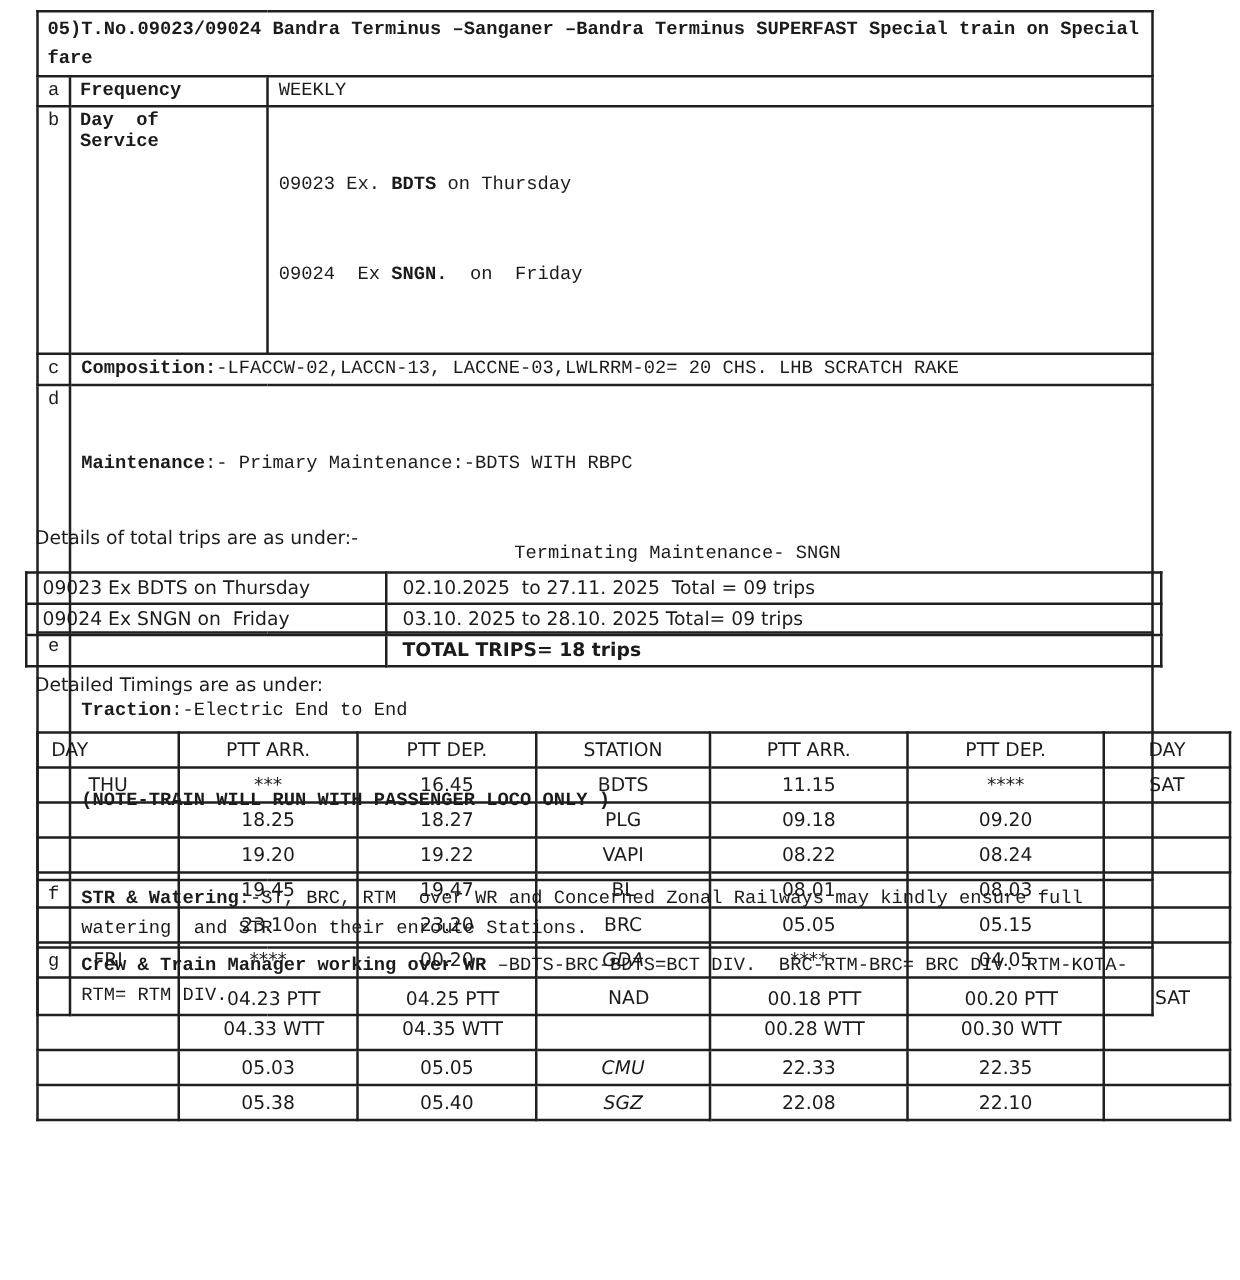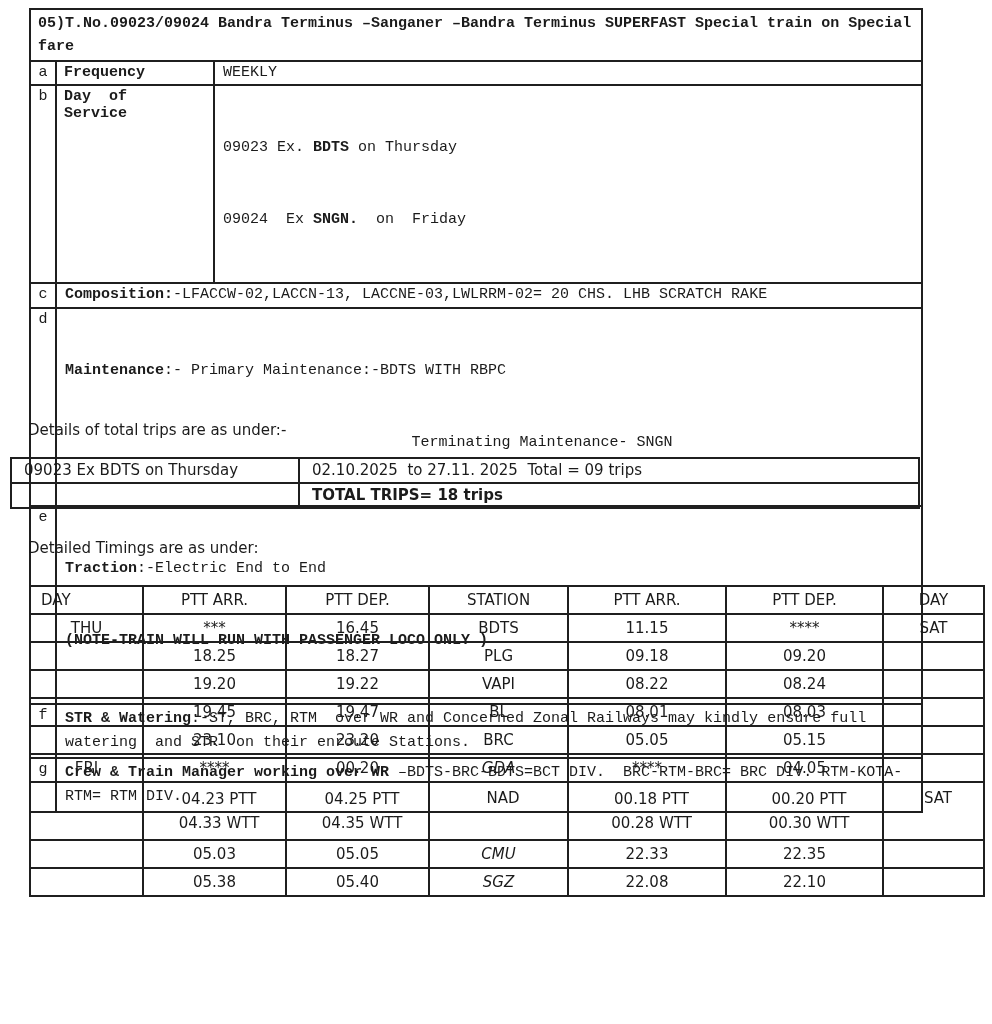--- a/index.html
+++ b/index.html
@@ -28,21 +28,21 @@
   .h-a { height: 18px; } .h-b { height: 42px; } .h-c { height: 19px; }
   .h-d { height: 68px; } .h-e { height: 68px; } .h-f { height: 44px; } .h-g { height: 46px; }
   .indent { margin-left: 104px; text-align: center; }
 
   
   .heading { position: absolute; left: 28px; }
   .trips-heading { top: 421px; }
   .timings-heading { top: 539px; }
 
   
-  .trips { position: absolute; left: 10px; top: 457px; width: 910px; }
+  .trips { position: absolute; left: 20px; top: 457px; width: 910px; }
   .trips td { height: 19px; padding-left: 12px; }
 
   
   .timings { position: absolute; left: 29px; top: 585px; width: 954px; }
   .timings td { text-align: center; vertical-align: middle; height: 23px; padding: 1px 4px; line-height: 24px; }
   .timings .th1 { font-weight: bold; }
   .timings .al { text-align: left; padding-left: 10px; }
   .timings .tall td { height: 52px; padding-left: 13px; }
   .timings .top { vertical-align: top; padding-top: 3px; }
 </style>
@@ -107,20 +107,24 @@
 
   <table class="trips">
     <colgroup>
         <col style="width:288px">
         <col>
       </colgroup>
     <tbody>
         <tr>
       <td>09023 Ex BDTS on Thursday</td>
       <td>02.10.2025  to 27.11. 2025  Total = 09 trips</td>
+    </tr>
+    <tr>
+      <td>09024 Ex SNGN on  Friday</td>
+      <td>03.10. 2025 to 28.10. 2025 Total= 09 trips</td>
     </tr>
     <tr>
       <td></td>
       <td class="bd">TOTAL TRIPS= 18 trips</td>
     </tr>
   </tbody>
     </table>
 
   <div class="heading timings-heading">Detailed Timings are as under:</div>
 

